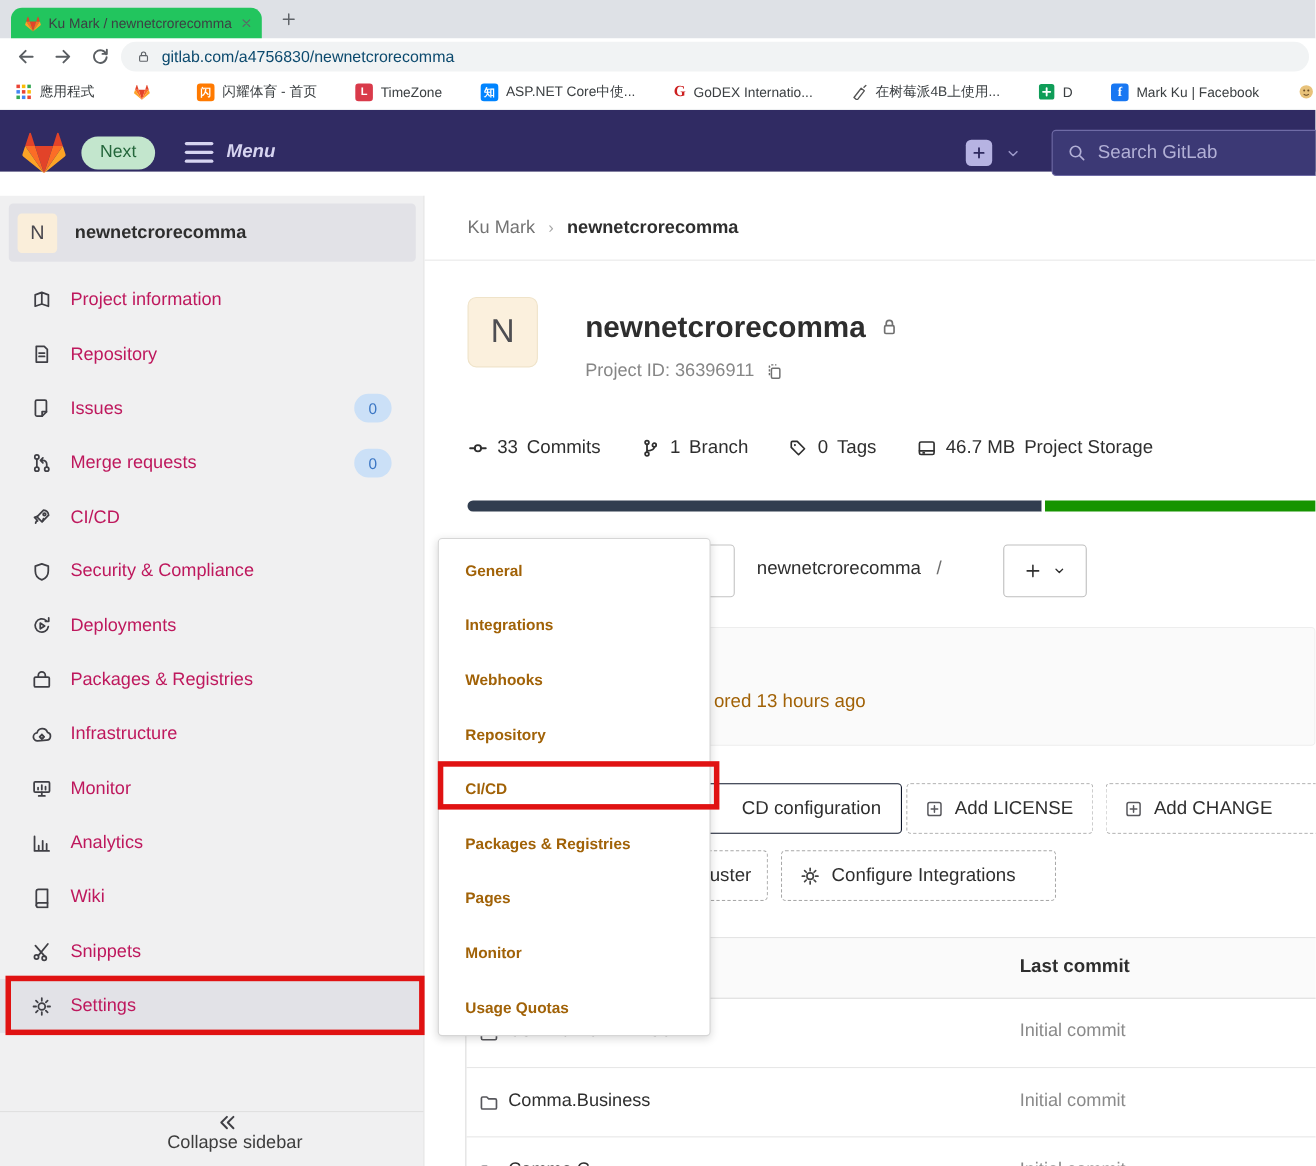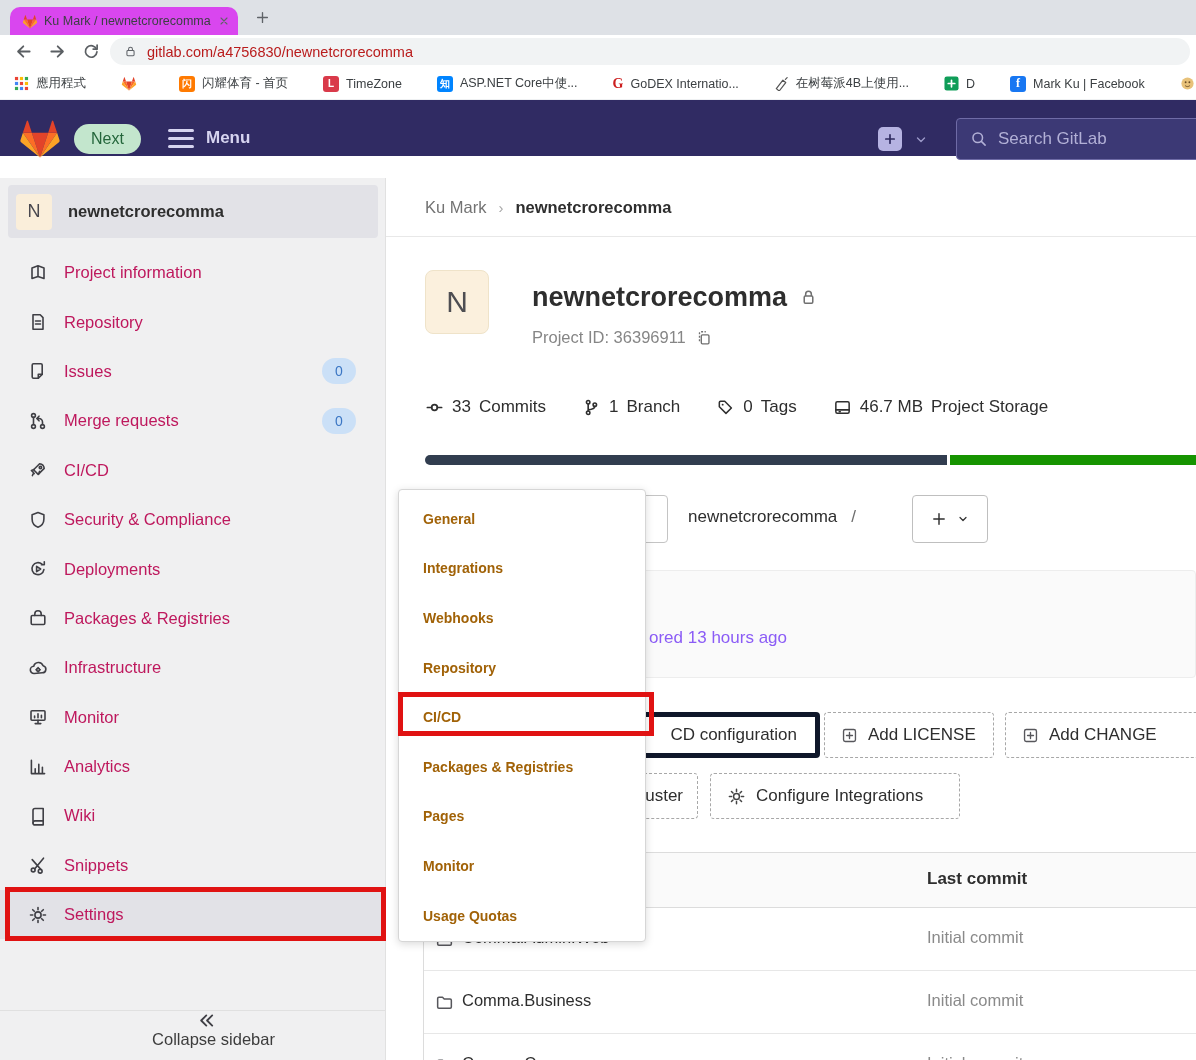--- a/index.html
+++ b/index.html
@@ -5,43 +5,43 @@
   * { margin:0; padding:0; box-sizing:border-box; }
   html,body { width:1196px; height:1060px; overflow:hidden; background:#fff;
     font-family:"Liberation Sans", sans-serif; }
   .abs { position:absolute; }
   #root { position:relative; width:1196px; height:1060px; overflow:hidden; }
   svg { display:block; }
   .stroke { fill:none; stroke:#3f3f45; stroke-width:1.6; stroke-linecap:round; stroke-linejoin:round; }
 
   
   #tabstrip { left:0; top:0; width:1196px; height:35px; background:#dee1e6; }
-  #tab { left:10px; top:7px; width:228px; height:28px; background:#d946ef;
+  #tab { left:10px; top:7px; width:228px; height:28px; background:#22c55e;
     border-radius:10px 10px 0 0; display:flex; align-items:center; padding:0 8px 0 12px; }
   #tab-title { font-size:12.5px; color:#3c4043; white-space:nowrap; overflow:hidden; flex:1; margin:0 6px; }
   #newtab-btn { left:255px; top:10px; }
   #navbar { left:0; top:35px; width:1196px; height:33px; background:#fff; }
   .nav-ico { position:absolute; top:7px; }
   #omnibox { left:110px; top:3px; width:1080px; height:27px; background:#f1f3f4;
     border-radius:14px; display:flex; align-items:center; padding-left:14px; position:absolute; }
-  #url-text { font-size:14.5px; color:#b91c1c; margin-left:10px; }
+  #url-text { font-size:14.5px; color:#0c4a6e; margin-left:10px; }
   #bookmarks { left:0; top:68px; width:1196px; height:32px; background:#fff;
     display:flex; align-items:center; gap:35px; padding-left:14px; border-bottom:1px solid #eef0f2; }
   .bm { display:flex; align-items:center; gap:7px; white-space:nowrap; flex:0 0 auto; }
   .bm-label { font-size:12.5px; color:#3c4043; }
   .favsq { width:16px; height:16px; border-radius:3px; color:#fff; font-size:10px; font-weight:bold;
     display:flex; align-items:center; justify-content:center; }
 
   
   #glheader { left:0; top:100px; width:1196px; height:56px; background:#302b63; }
   #next-badge { left:74px; top:24px; height:30px; padding:0 17px; border-radius:15px;
     background:#c3e6cd; color:#24663b; font-size:16px; display:flex; align-items:center; }
   #hamburger { left:168px; top:29px; width:26px; }
   #hamburger span { display:block; height:3px; background:#d6d4f0; border-radius:2px; margin-bottom:5px; }
-  #menu-label { left:206px; top:28px; font-size:17px; font-weight:bold; color:#d6d4f0; }
+  #menu-label { left:206px; top:28px; font-size:17px; font-weight:bold; color:#d6d4f0;font-style:italic; }
   #newitem-btn { left:878px; top:27px; width:24px; height:24px; border-radius:5px; background:#b6b3e2;
     display:flex; align-items:center; justify-content:center; }
   #hdr-chevron { left:914px; top:33px; }
   #gl-search { left:956px; top:18px; width:260px; height:42px; background:#3c3975;
     border:1px solid #6f6ba6; border-radius:4px; display:flex; align-items:center; padding-left:13px; }
   #gl-search span { color:#b2b0d6; font-size:17px; margin-left:10px; }
 
   
   #sidebar { left:0; top:178px; width:386px; height:882px; background:#f0f0f1; border-right:1px solid #e1e1e1; }
   #context { position:absolute; left:8px; top:7px; width:370px; height:53px; background:#e2e2e7;
@@ -81,24 +81,24 @@
   #langbar .gap { width:3px; background:#fff; }
   #langbar .seg2 { flex:1; background:#169400; }
   #branch-btn-hidden { position:absolute; left:214px; top:317px; width:68px; height:48px;
     background:#fff; border:1px solid #c4c4c4; border-radius:4px; }
   #path-row { position:absolute; left:302px; top:329px; font-size:17px; color:#2e2e2e; }
   #path-row .sep { color:#6e6e6e; margin-left:14px; }
   #plus-btn { position:absolute; left:526px; top:317px; width:76px; height:48px; background:#fff;
     border:1px solid #bfbfbf; border-radius:4px; display:flex; align-items:center; justify-content:center; gap:10px; }
   #commit-panel { position:absolute; left:39px; top:392px; width:771px; height:108px;
     background:#fafafa; border:1px solid #ededed; border-radius:4px; }
-  #commit-frag { position:absolute; left:223px; top:57px; font-size:17px; color:#8b5cf6; }
+  #commit-frag { position:absolute; left:223px; top:57px; font-size:17px; color:#a16207; }
   .gl-btn { position:absolute; height:46px; background:#fff; border-radius:4px; display:flex;
     align-items:center; font-size:17px; color:#2e2e2e; gap:10px; }
-  .solid { border:5px solid #0f172a; }
+  .solid { border:1px solid #0f172a; }
   .dashed { border:1px dashed #a8a8a8; }
   #btn-cicd { left:180px; top:534px; width:254px; justify-content:flex-end; padding-right:18px; }
   #btn-license { left:438px; top:534px; width:170px; padding-left:16px; }
   #btn-changelog { left:619px; top:534px; width:240px; padding-left:16px; }
   #btn-cluster { left:154px; top:595px; width:158px; justify-content:flex-end; padding-right:14px; }
   #btn-integrations { left:324px; top:595px; width:250px; padding-left:16px; }
   #ftable { position:absolute; left:37px; top:674px; width:790px; border:1px solid #dcdcdc; border-radius:4px 4px 0 0; }
   #ftable-head { height:55px; background:#fafafa; border-bottom:1px solid #dcdcdc; position:relative; }
   #ftable-head span { position:absolute; left:503px; top:16px; font-size:17px; font-weight:bold; color:#2e2e2e; }
   .frow { height:63px; border-bottom:1px solid #e7e7e7; position:relative; }

